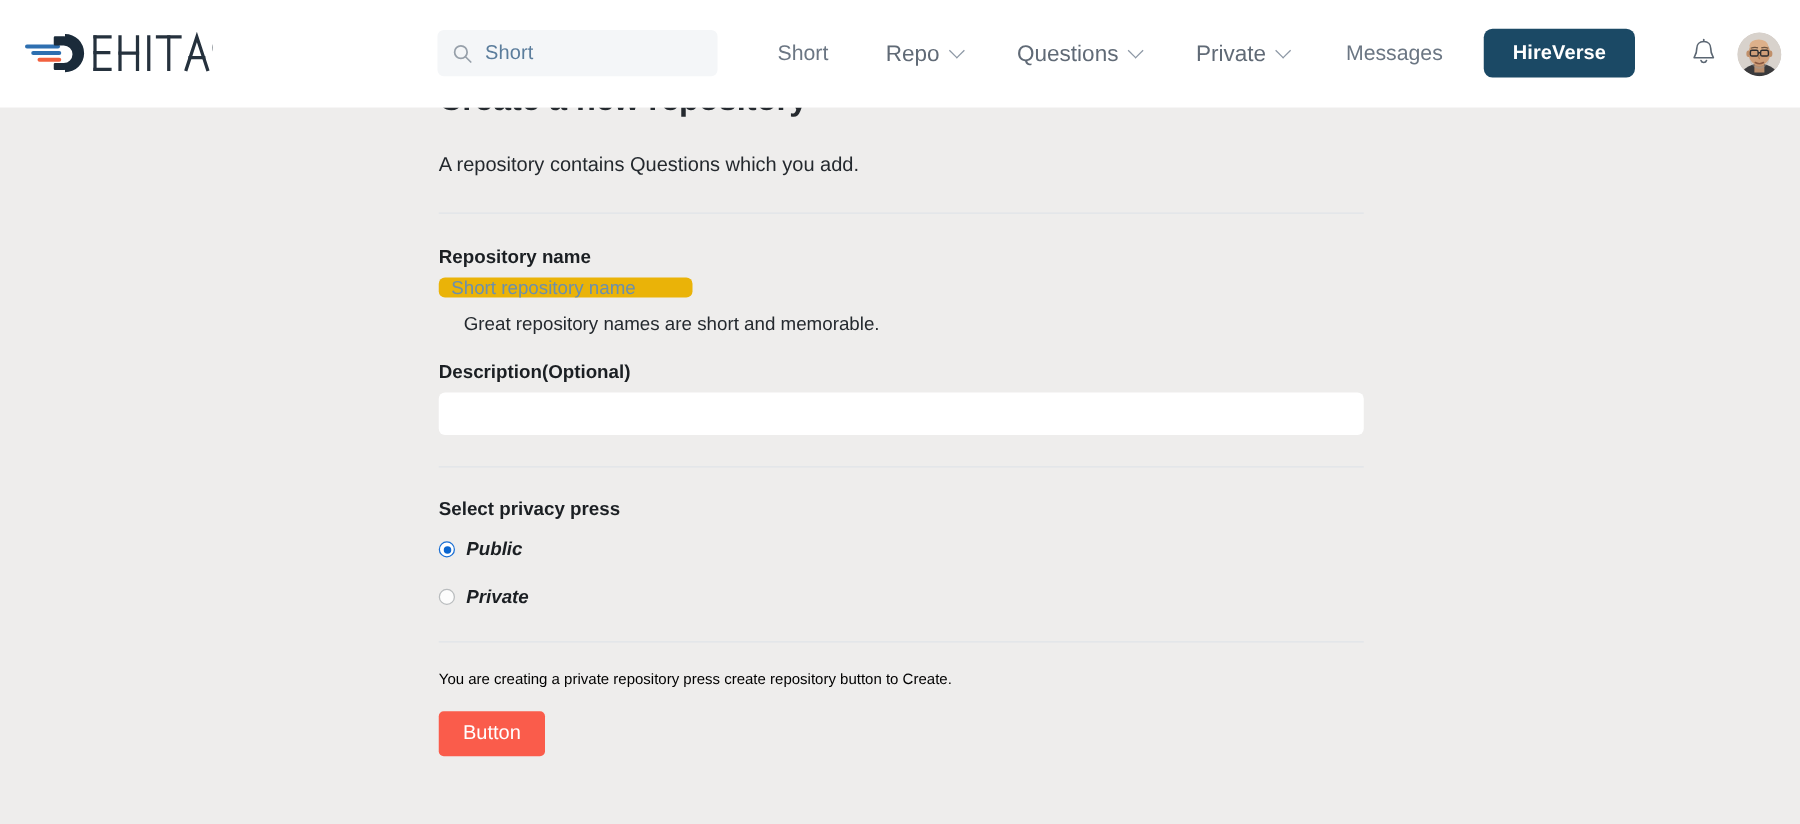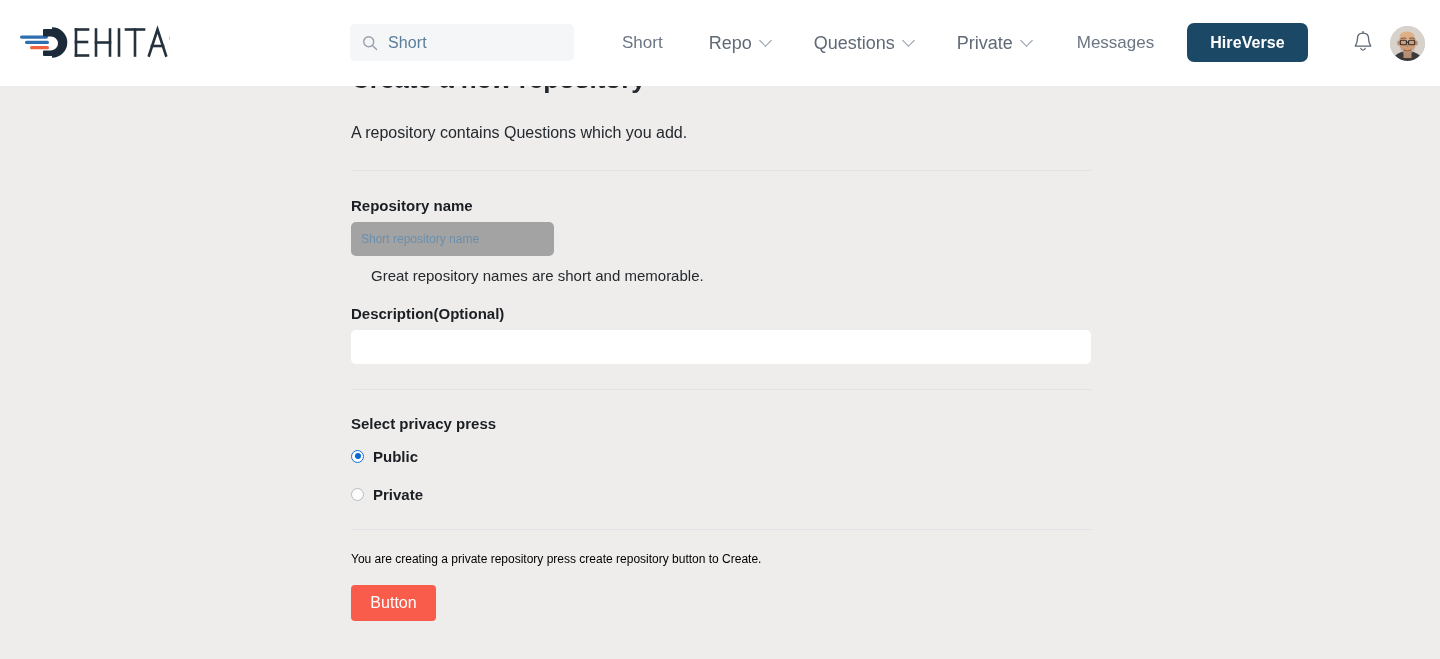--- a/index.html
+++ b/index.html
@@ -173,26 +173,26 @@
     color: #1b1f23;
     font-family: "Liberation Sans", sans-serif;
   }
   .lbl-repo { margin-top: 26px; }
   .lbl-desc { margin-top: 21px; }
   .lbl-privacy { margin-top: 25px; }
 
   .input-repo {
     margin-top: 8px;
     width: 203px;
-    height: 34px;
-    background: #a3a3a3;
+    height: 16px;
+    background: #eab308;
     border: none;
     border-radius: 5px;
     padding: 0 10px;
-    font-size: 12px;
+    font-size: 15px;
     color: #24292e;
     font-family: "Liberation Sans", sans-serif;
     outline: none;
   }
   .input-repo::placeholder { color: #6a8fae; opacity: 1; }
 
   .helper {
     margin-top: 11px;
     font-size: 15px;
     color: #24292e;
@@ -212,20 +212,21 @@
     color: #24292e;
     font-family: "Liberation Sans", sans-serif;
     outline: none;
   }
 
   .radio-row {
     display: flex;
     align-items: center;
     gap: 9px;
     height: 22px;
+    font-style: italic;
   }
   .r-public { margin-top: 13px; }
   .r-private { margin-top: 16px; }
 
   .radio-dot {
     width: 13px; height: 13px;
     border-radius: 50%;
     flex: 0 0 auto;
     position: relative;
     cursor: pointer;

